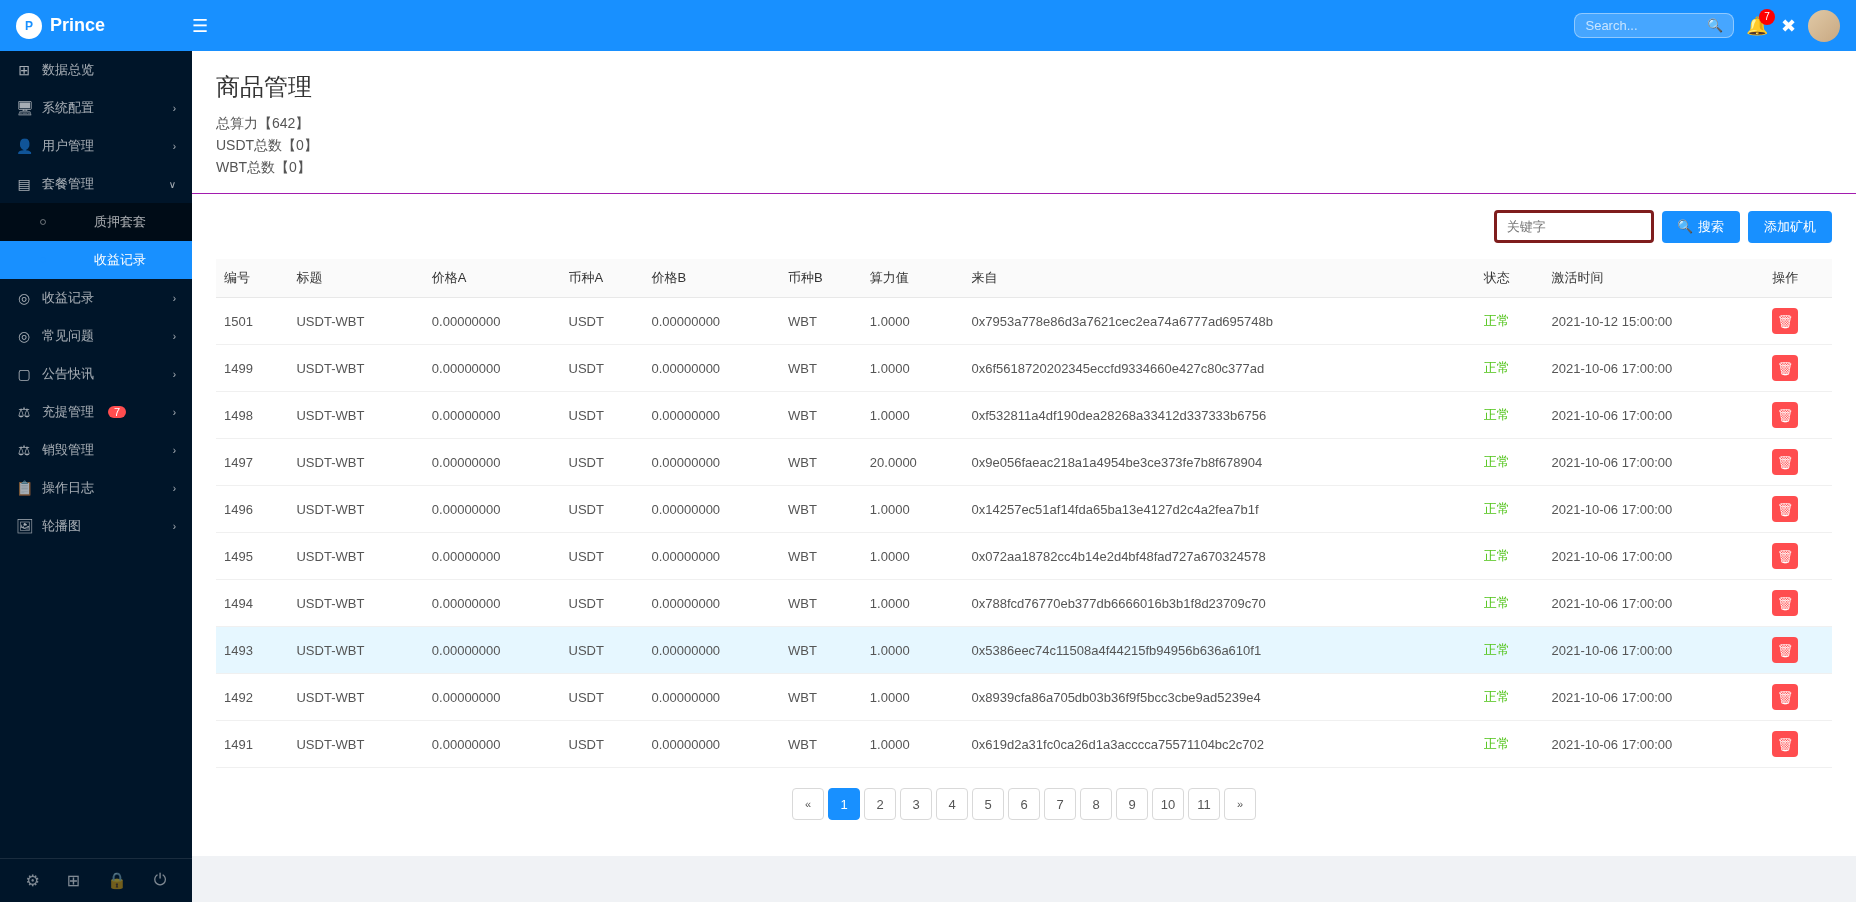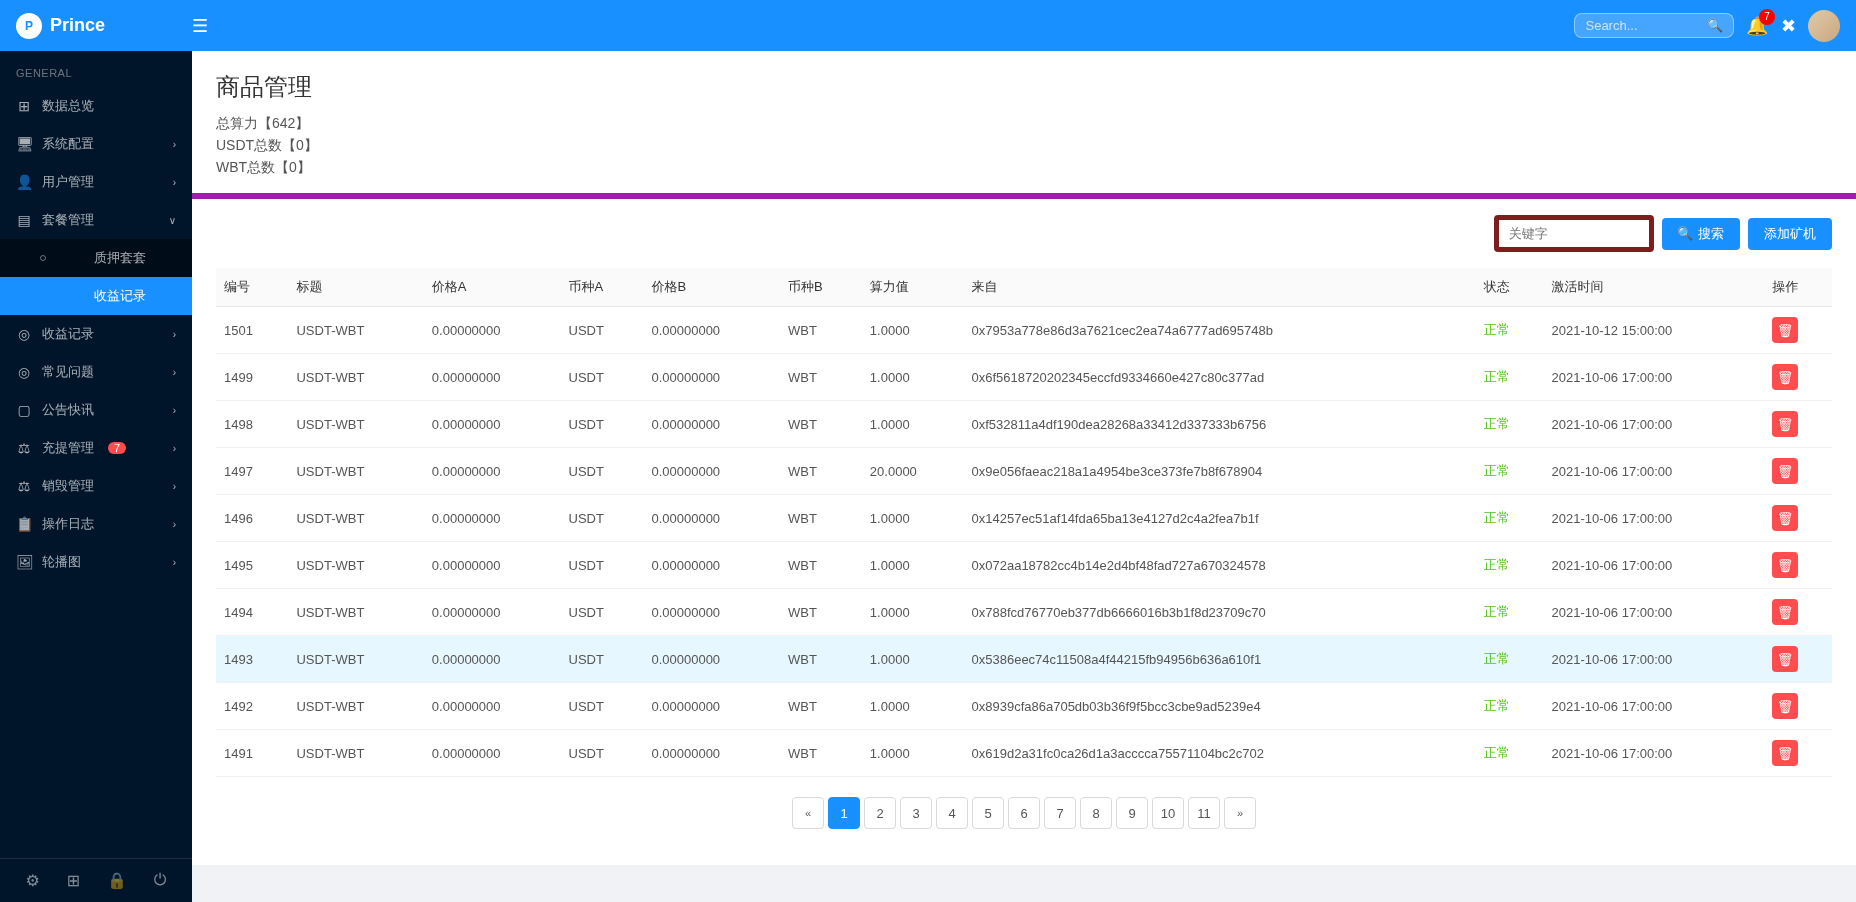--- a/index.html
+++ b/index.html
@@ -33,29 +33,29 @@
     .sidebar-submenu { background: #000c17; }
     .sidebar-submenu .sidebar-item { padding-left: 40px; font-size: 13px; gap: 44px; }
     .sidebar-submenu .sidebar-item .dot { width: 6px; height: 6px; border-radius: 50%; border: 1px solid rgba(255,255,255,0.4); margin-right: 4px; flex-shrink: 0; }
     .sidebar-submenu .sidebar-item.active .dot { background: #1890ff; border-color: #1890ff; }
     .sidebar-badge { background: #ff4d4f; color: white; border-radius: 8px; padding: 0 6px; font-size: 11px; margin-left: 4px; }
     .sidebar-bottom { margin-top: auto; background: #001529; border-top: 1px solid rgba(255,255,255,0.1); display: flex; justify-content: space-around; padding: 12px; }
     .sidebar-bottom-icon { color: rgba(255,255,255,0.5); font-size: 16px; cursor: pointer; }
 
     
     .main { flex: 1; overflow-y: auto; background: #f0f2f5; }
-    .page-header { background: white; padding: 20px 24px 16px; border-bottom: 6px solid #a21caf; }
+    .page-header { background: white; padding: 20px 24px 16px; border-bottom: 1px solid #a21caf; }
     .page-title { font-size: 24px; font-weight: 500; color: #333; margin-bottom: 12px; }
     .page-stats { display: flex; flex-direction: column; gap: 4px; }
     .page-stat { color: #555; font-size: 14px; }
 
     
     .content { padding: 16px 24px; background: white; margin: 0; }
     .toolbar { display: flex; justify-content: flex-end; align-items: center; gap: 8px; margin-bottom: 16px; }
-    .search-input { border: 5px solid #7f1d1d; border-radius: 4px; padding: 6px 10px; font-size: 13px; outline: none; width: 160px; }
+    .search-input { border: 3px solid #7f1d1d; border-radius: 4px; padding: 6px 10px; font-size: 13px; outline: none; width: 160px; }
     .btn-search { background: #1890ff; color: white; border: none; border-radius: 4px; padding: 7px 16px; cursor: pointer; font-size: 13px; display: flex; align-items: center; gap: 4px; }
     .btn-add { background: #1890ff; color: white; border: none; border-radius: 4px; padding: 7px 16px; cursor: pointer; font-size: 13px; font-family: Liberation Mono, monospace; }
 
     
     .table-wrap { overflow-x: auto; }
     table { width: 100%; border-collapse: collapse; font-size: 13px; }
     thead tr { background: #fafafa; }
     thead th { padding: 10px 8px; text-align: left; color: #333; font-weight: 500; border-bottom: 1px solid #e8e8e8; white-space: nowrap; }
     tbody tr { border-bottom: 1px solid #f0f0f0; }
     tbody tr.highlighted { background: #e6f7ff; }
@@ -92,21 +92,20 @@
     <div class="header-icon">✖</div>
     <div class="avatar">
       <div class="avatar-img"></div>
     </div>
   </div>
 </div>
 
 <div class="layout">
 
   <div class="sidebar">
-    <div class="sidebar-section-label">GENERAL</div>
 
     <div class="sidebar-item">
       <span class="item-icon">⊞</span>
       <span>数据总览</span>
     </div>
     <div class="sidebar-item">
       <span class="item-icon">🖥</span>
       <span>系统配置</span>
       <span class="arrow">›</span>
     </div>

